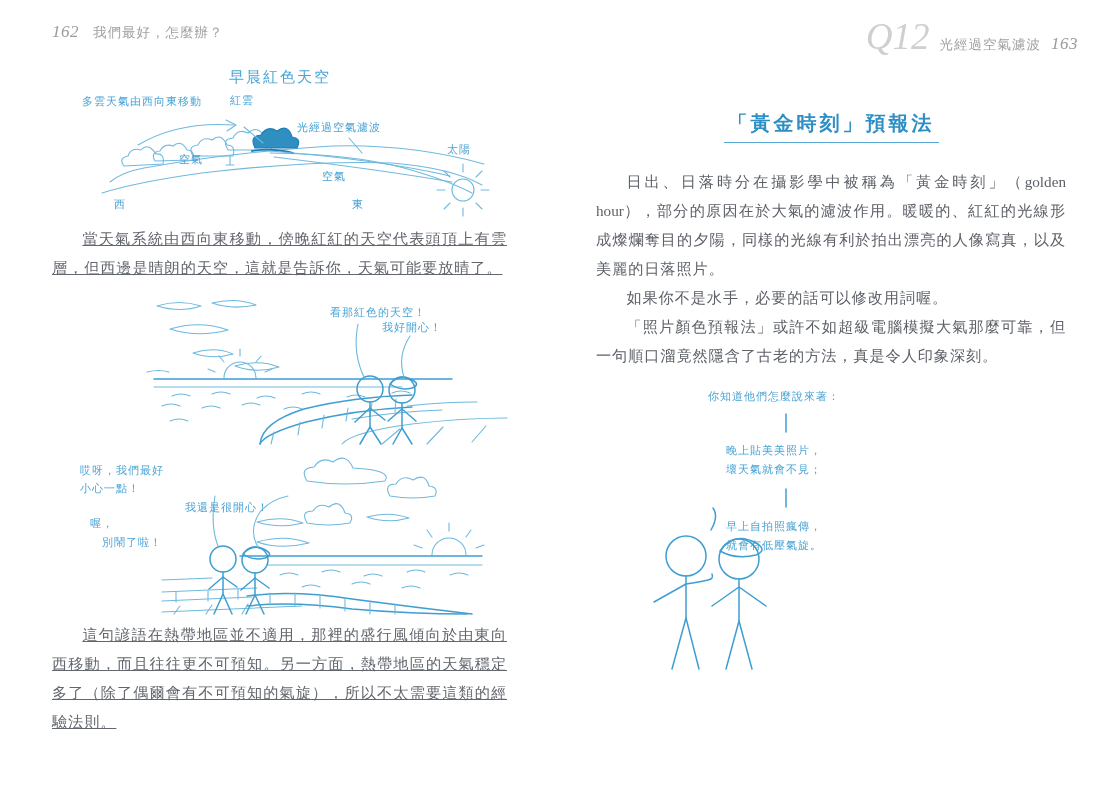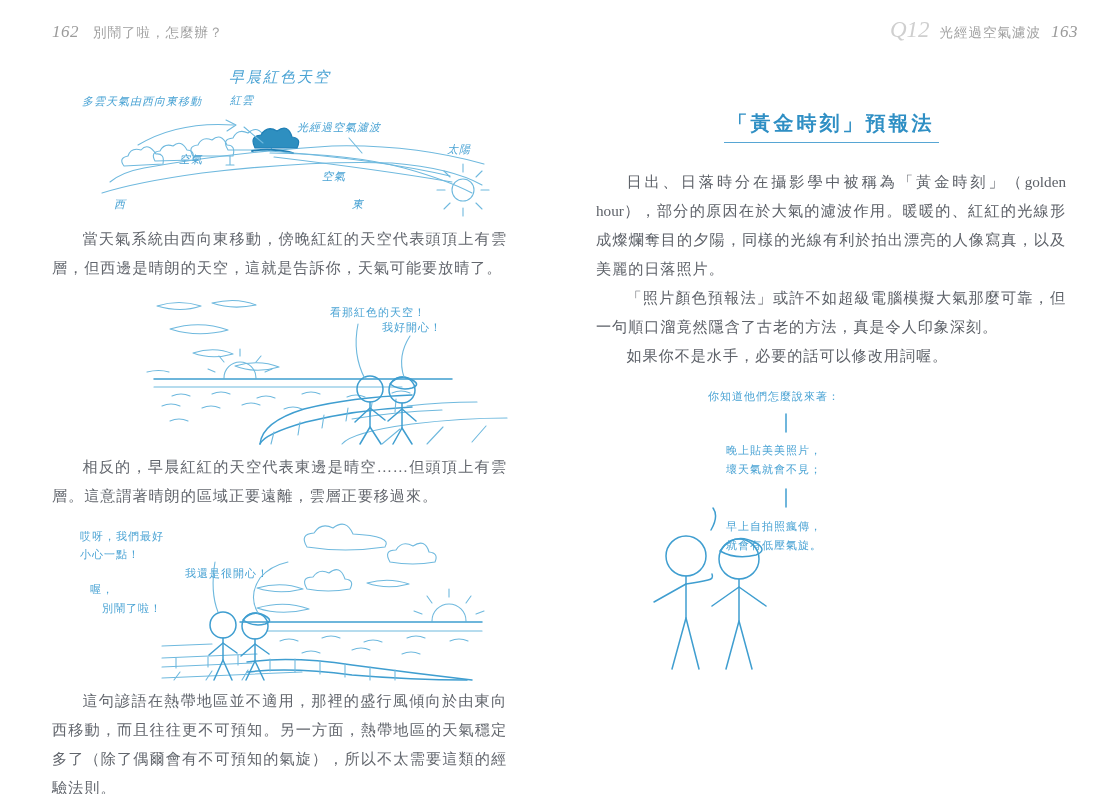--- a/index.html
+++ b/index.html
@@ -17,38 +17,38 @@
   .folio{
     font-family:"Liberation Serif",serif;
     font-style:italic;font-size:17px;color:#9b9b9b;letter-spacing:.5px;
   }
   .runtitle{font-size:13.5px;color:#a0a0a0;letter-spacing:1px;}
 
   #head-left{left:52px;top:22px;display:flex;align-items:baseline;gap:14px;}
   #head-right{right:40px;top:18px;display:flex;align-items:baseline;gap:10px;}
   .qnum{
     font-family:"Liberation Serif",serif;font-style:italic;
-    font-size:23px;color:#cfcfcf;letter-spacing:0px;line-height:1;text-align:center;
+    font-size:37px;color:#cfcfcf;letter-spacing:0px;line-height:1;text-align:center;
   }
 
   
   .col-left{position:absolute;left:52px;top:60px;width:455px;}
   .col-right{position:absolute;left:596px;top:60px;width:470px;}
 
   
   .para{
     font-size:15.2px;
     line-height:29px;
     color:#5d6168;
     text-align:justify;
     text-indent:2em;
     letter-spacing:.9px;
     margin:0;
   }
-  .para.l{color:#62666d;}
+  .para.l{color:#62666d;text-decoration:underline;}
   .latin{font-family:"Liberation Serif",serif;letter-spacing:0;}
 
   
   .sect-heading{
     font-size:20px;
     color:#2f8fc4;
     letter-spacing:3px;
     border-bottom:1.3px solid #57a6d4;
     display:inline-block;
     padding:0 4px 5px 4px;
@@ -70,32 +70,32 @@
   .stroke-dark{fill:none;stroke:#1f7fb5;stroke-width:1.8;stroke-linecap:round;stroke-linejoin:round;}
   .fill-dark{fill:#2e8fc0;stroke:#1f7fb5;stroke-width:1.2;}
 </style>
 </head>
 <body>
 
 <div class="page">
 
   <div class="runhead" id="head-left">
     <span class="folio">162</span>
-    <span class="runtitle">別鬧了啦，怎麼辦？</span>
+    <span class="runtitle">我們最好，怎麼辦？</span>
   </div>
 
   <div class="runhead" id="head-right">
     <span class="qnum">Q12</span>
     <span class="runtitle">光經過空氣濾波</span>
     <span class="folio">163</span>
   </div>
 
   <div class="col-left">
 
-    <div class="fig" style="height:160px;font-style:italic;">
+    <div class="fig" style="height:160px;">
       <svg width="455" height="160" viewBox="0 0 455 160">
         <text class="hand" x="228" y="22" text-anchor="middle" style="font-size:15px;letter-spacing:2px;">早晨紅色天空</text>
 
         <path class="stroke-thin" d="M 58 122 Q 70 112 92 108 Q 180 92 280 86 Q 360 84 432 104"></path>
         <path class="stroke-thin" d="M 50 133 Q 85 122 150 113 Q 260 100 340 103 Q 400 108 430 125"></path>
         <path class="stroke-thin" d="M 218 93 Q 300 94 352 108 Q 395 120 420 133"></path>
 
         <path class="stroke-thin" d="M 72 106 q -6 -8 4 -10 q 3 -9 13 -6 q 7 -8 15 4 q 9 -1 7 10 z"></path>
         <path class="stroke-thin" d="M 103 101 q -5 -9 5 -10 q 4 -8 13 -5 q 8 -7 14 4 q 8 0 6 10 z"></path>
         <path class="stroke-thin" d="M 141 96 q -6 -10 5 -11 q 4 -9 14 -5 q 9 -8 15 5 q 9 0 6 11 z"></path>
@@ -195,21 +195,20 @@
         <path class="stroke" d="M 350 134 L 341 150 M 350 134 L 360 150"></path>
 
         <path class="stroke-thin" d="M 313 85 Q 300 60 306 30"></path>
         <path class="stroke-thin" d="M 352 83 Q 345 62 358 42"></path>
 
         <text class="hand" x="278" y="22">看那紅色的天空！</text>
         <text class="hand" x="330" y="37">我好開心！</text>
       </svg>
     </div>
 
-    <p class="para l" style="margin-top:8px;">相反的，早晨紅紅的天空代表東邊是晴空……但頭頂上有雲層。這意謂著晴朗的區域正要遠離，雲層正要移過來。</p>
 
     <div class="fig" style="height:160px;margin-top:10px;">
       <svg width="455" height="160" viewBox="0 0 455 160">
 
         <path class="stroke-thin" d="M 255 27 q -8 -13 7 -14 q 7 -11 19 -5 q 13 -10 20 6 q 40 2 32 13 q -40 6 -78 0 z"></path>
         <path class="stroke-thin" d="M 338 42 q -7 -12 6 -12 q 6 -10 17 -4 q 12 -8 16 6 q 10 1 6 10 q -22 4 -45 0 z"></path>
         <path class="stroke-thin" d="M 255 69 q -7 -12 6 -12 q 6 -9 16 -4 q 11 -9 16 6 q 10 1 5 10 q -22 4 -43 0 z"></path>
         <path class="stroke-thin" d="M 205 68 q 25 -7 46 1 q -24 6 -46 -1 z"></path>
         <path class="stroke-thin" d="M 315 63 q 22 -6 42 1 q -22 6 -42 -1 z"></path>
         <path class="stroke-thin" d="M 205 88 q 28 -8 52 1 q -28 7 -52 -1 z"></path>
@@ -275,23 +274,23 @@
 
     <div style="text-align:center;margin-top:34px;">
       <h2 class="sect-heading">「黃金時刻」預報法</h2>
     </div>
 
     <p class="para" style="margin-top:8px;">
       <span>日出、日落時分在攝影學中被稱為「黃金時刻」（</span><span class="latin">golden hour</span><span>），部分的原因在於大氣的濾波作用。暖暖的、紅紅的光線形成燦爛奪目的夕陽，同樣的光線有利於拍出漂亮的人像寫真，以及美麗的日落照片。</span>
     </p>
 
 
+    <p class="para" style="margin-top:0;">如果你不是水手，必要的話可以修改用詞喔。</p>
+
     <p class="para" style="margin-top:0;">「照片顏色預報法」或許不如超級電腦模擬大氣那麼可靠，但一句順口溜竟然隱含了古老的方法，真是令人印象深刻。</p>
-
-    <p class="para" style="margin-top:0;">如果你不是水手，必要的話可以修改用詞喔。</p>
 
     <div class="fig" style="height:290px;margin-top:14px;">
       <svg width="470" height="290" viewBox="0 0 470 290">
         <text class="hand" x="178" y="16" text-anchor="middle">你知道他們怎麼說來著：</text>
 
         <path class="stroke" d="M 190 30 L 190 48"></path>
 
         <text class="hand" x="178" y="70" text-anchor="middle">晚上貼美美照片，</text>
         <text class="hand" x="178" y="89" text-anchor="middle">壞天氣就會不見；</text>
 

